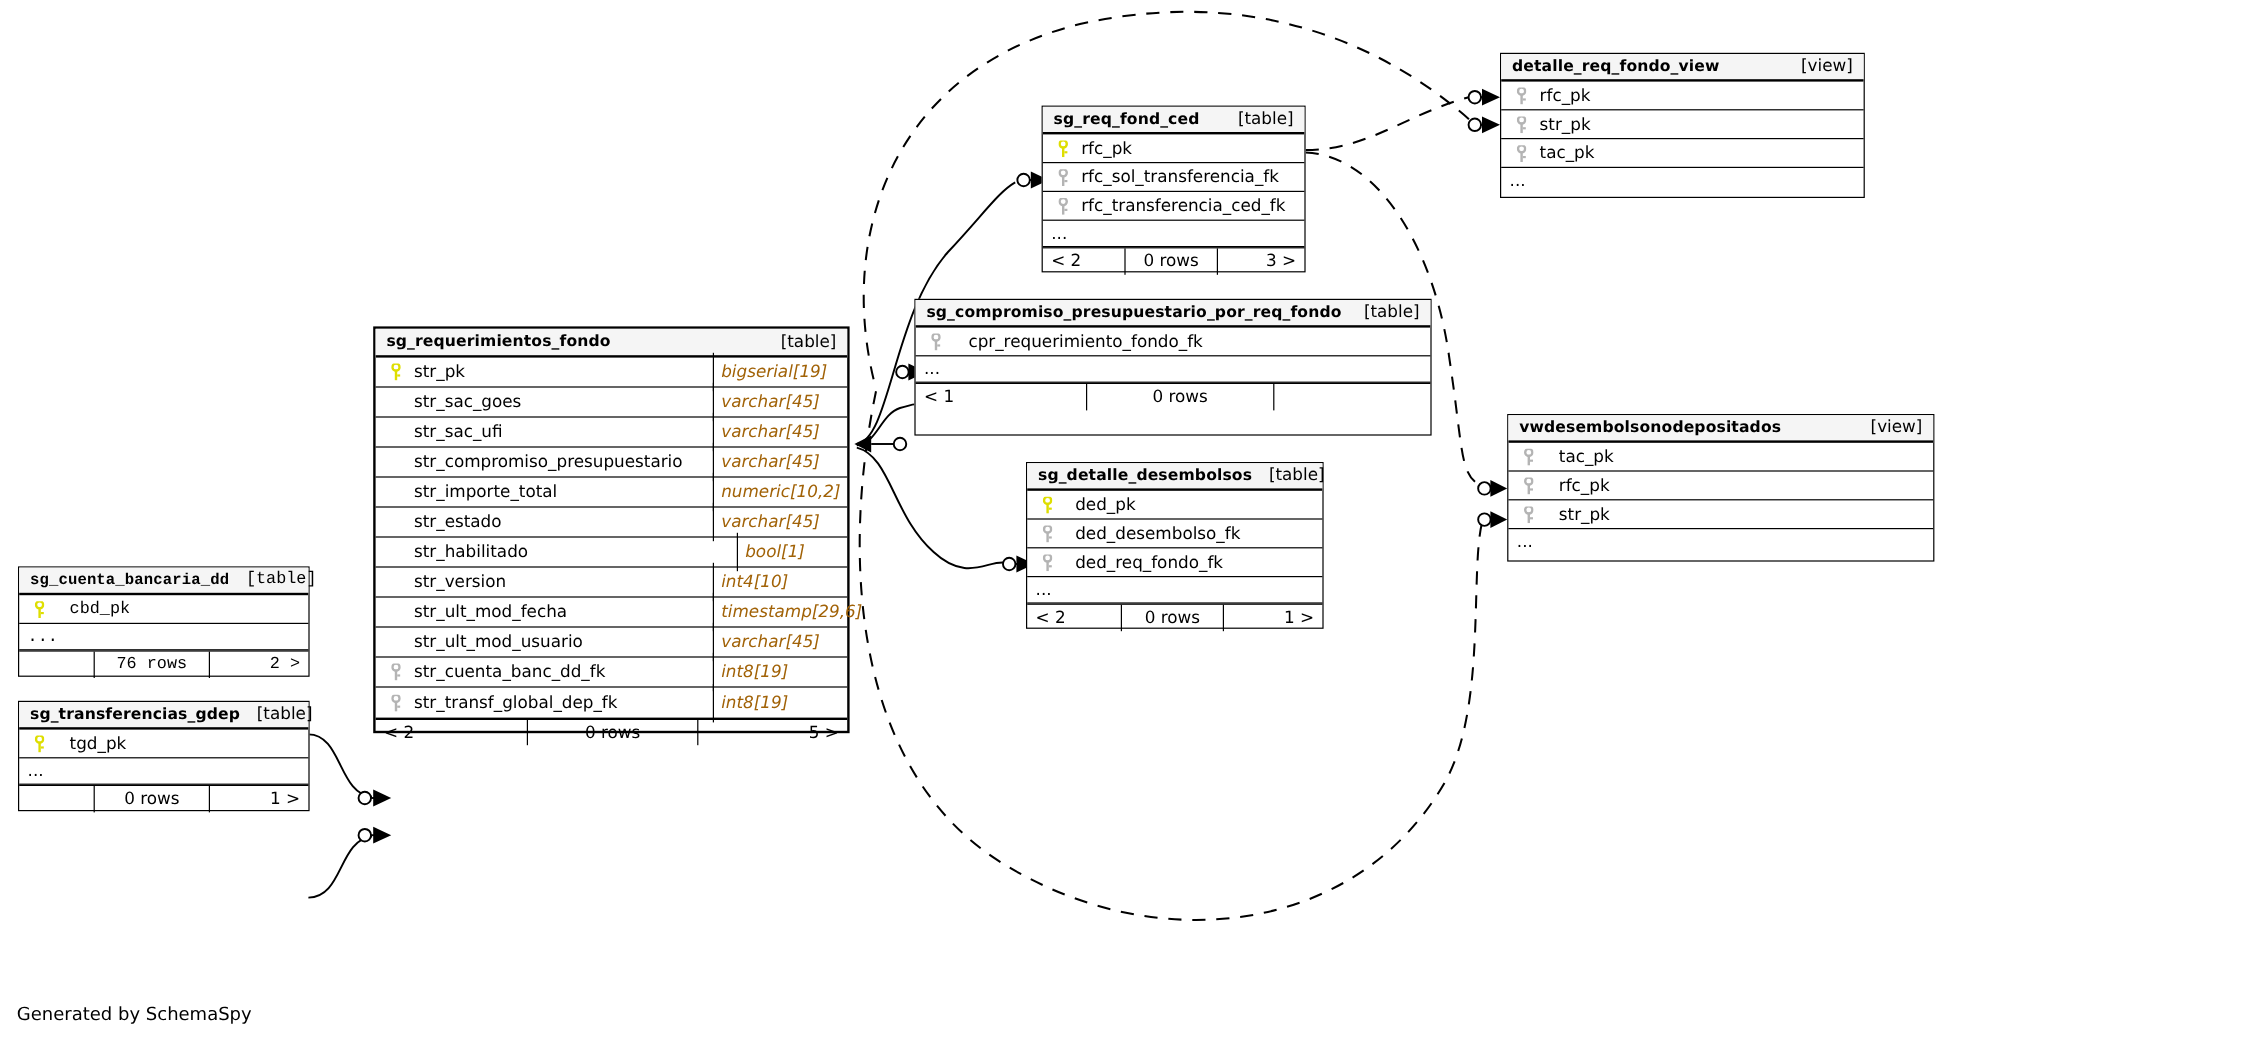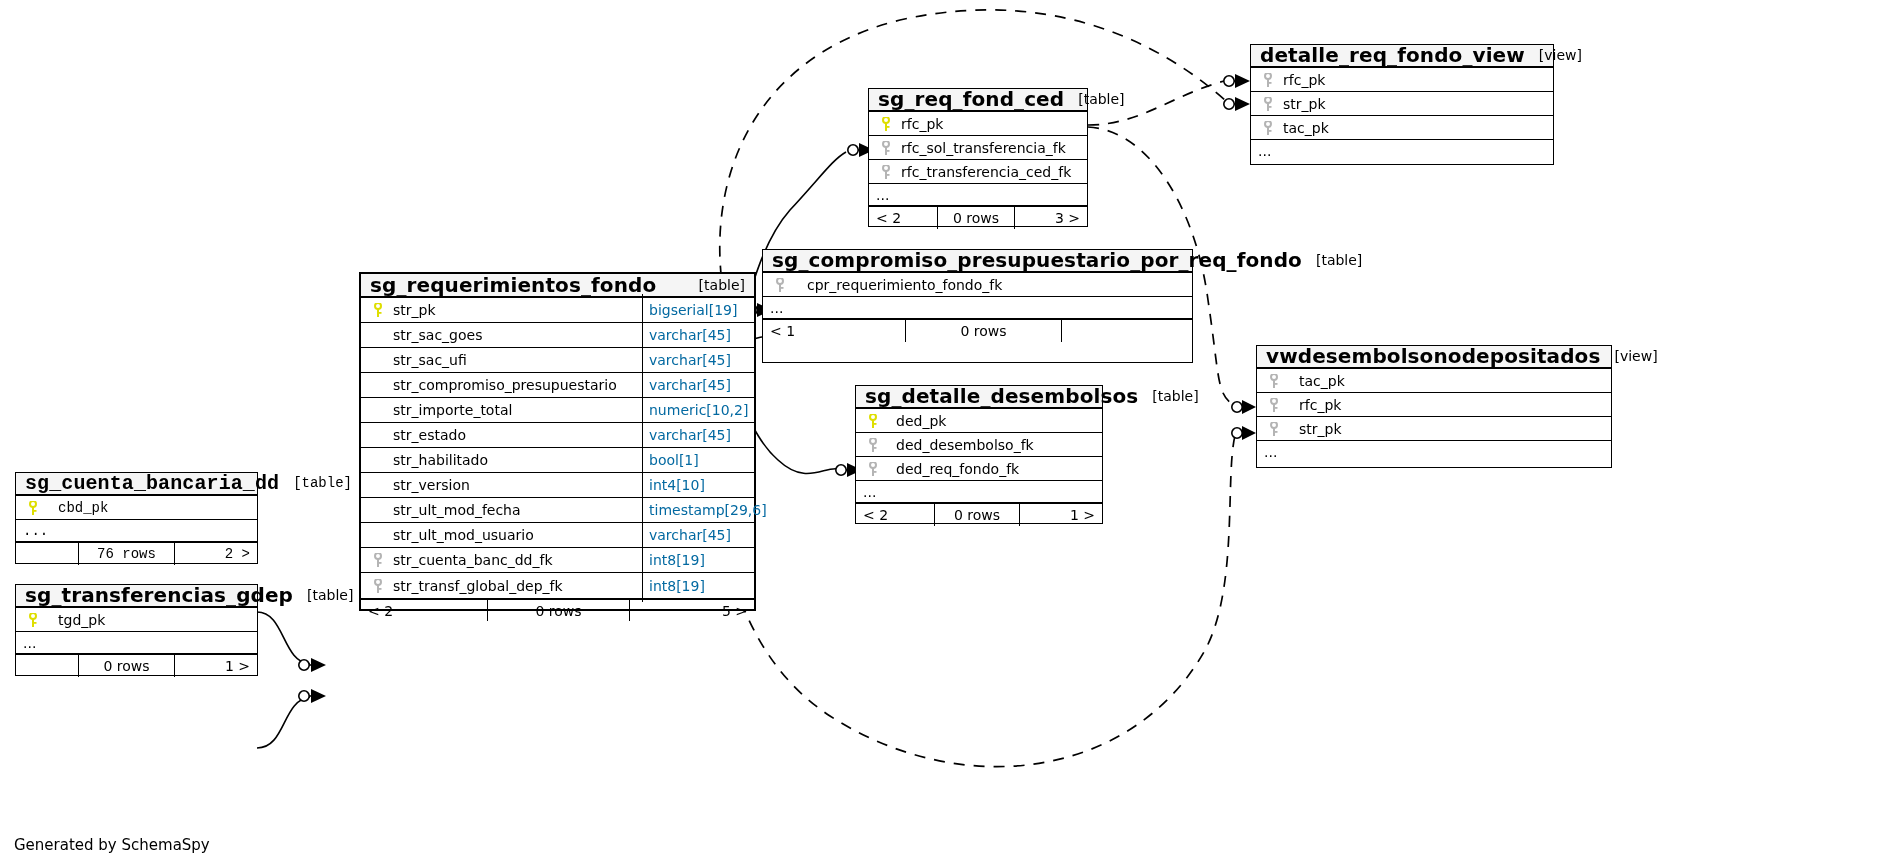--- a/index.html
+++ b/index.html
@@ -7,37 +7,37 @@
        font-family:"DejaVu Sans","Liberation Sans",sans-serif;
        -webkit-font-smoothing:antialiased;}
 
   #canvas{position:absolute;left:0;top:0;width:1883px;height:865px;}
 
   
   #edges{position:absolute;left:0;top:0;width:1883px;height:865px;pointer-events:none;z-index:1;}
 
   .entity{position:absolute;z-index:5;background:#ffffff;
           border:1px solid #000000;box-sizing:border-box;}
-  .entity.thick{border-width:2px;margin-left:48px;}
+  .entity.thick{border-width:2px;}
 
   .ent-head{display:flex;align-items:center;justify-content:space-between;
             background:#f5f5f5;border-bottom:2px solid #000000;
             padding:4px 9px 5px 9px;box-sizing:border-box;}
-  .ent-title{font-weight:bold;font-size:20px;color:#000;letter-spacing:.1px;white-space:nowrap;}
+  .ent-title{font-weight:bold;font-size:13px;color:#000;letter-spacing:.1px;white-space:nowrap;}
   .ent-kind{font-size:14px;color:#000;white-space:nowrap;padding-left:14px;}
 
   .ent-rows{display:block;}
   .col-row{display:flex;align-items:center;border-bottom:1px solid #000;
            height:24px;box-sizing:border-box;}
   .col-row:last-child{border-bottom:none;}
   .col-name{display:flex;align-items:center;flex:1 1 auto;padding-left:8px;
             font-size:14px;color:#000;white-space:nowrap;overflow:hidden;}
   .col-type{flex:0 0 auto;border-left:1px solid #000;padding:16px 6px;
-            font-size:14px;color:#0369a1;display:flex;align-items:center;
-            height:100%;box-sizing:border-box;white-space:nowrap;}
+            font-size:14px;color:#a16207;display:flex;align-items:center;
+            height:100%;box-sizing:border-box;white-space:nowrap;font-style:italic;}
 
   .keyslot{width:18px;min-width:18px;display:inline-flex;align-items:center;
            justify-content:center;margin-right:6px;}
   .ellipsis-row{display:flex;align-items:center;height:22px;border-bottom:1px solid #000;
                 padding-left:7px;font-size:14px;color:#000;box-sizing:border-box;}
 
   .ent-foot{display:flex;height:23px;border-top:1px solid #000;box-sizing:border-box;}
   .foot-cell{display:flex;align-items:center;font-size:14px;color:#000;
              box-sizing:border-box;padding:0 7px;overflow:hidden;white-space:nowrap;}
   .foot-left{justify-content:flex-start;}
@@ -187,21 +187,21 @@
             <span class="keyslot"></span>
             <span>str_estado</span>
           </span>
         <span class="col-type" style="width:112px;">varchar[45]</span>
       </div>
       <div class="col-row" style="height:25px;">
         <span class="col-name">
             <span class="keyslot"></span>
             <span>str_habilitado</span>
           </span>
-        <span class="col-type" style="width:112px;">bool[1]</span>
+        <span class="col-type" style="width:92px;">bool[1]</span>
       </div>
       <div class="col-row" style="height:25px;">
         <span class="col-name">
             <span class="keyslot"></span>
             <span>str_version</span>
           </span>
         <span class="col-type" style="width:112px;">int4[10]</span>
       </div>
       <div class="col-row" style="height:25px;gap:24px;">
         <span class="col-name">

